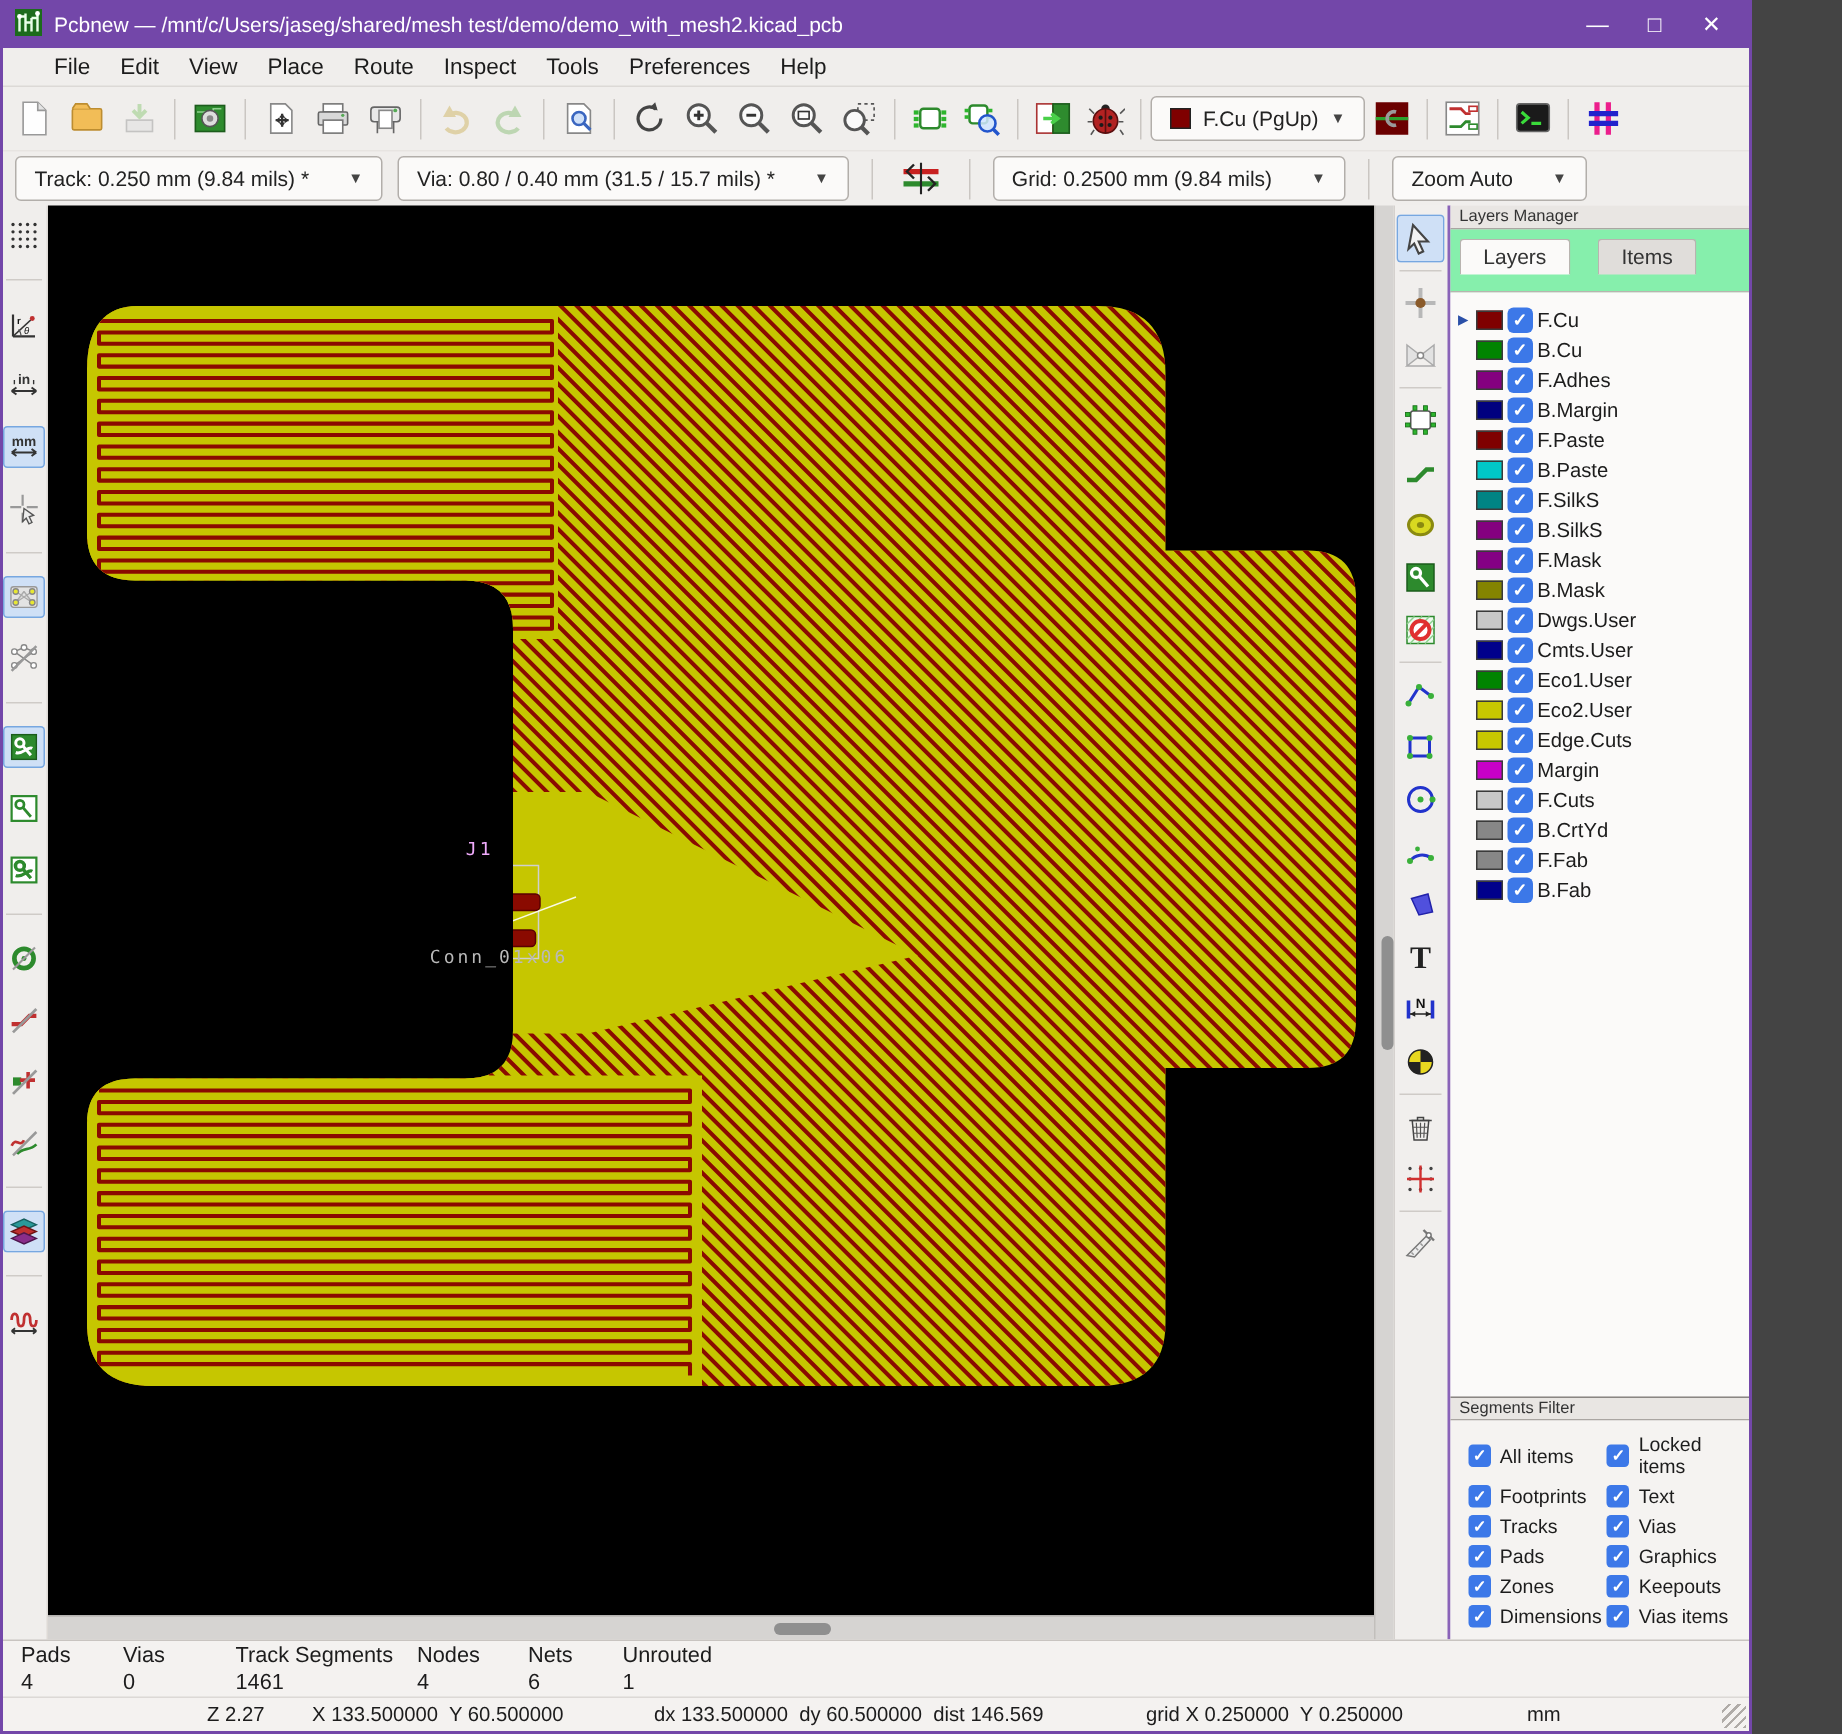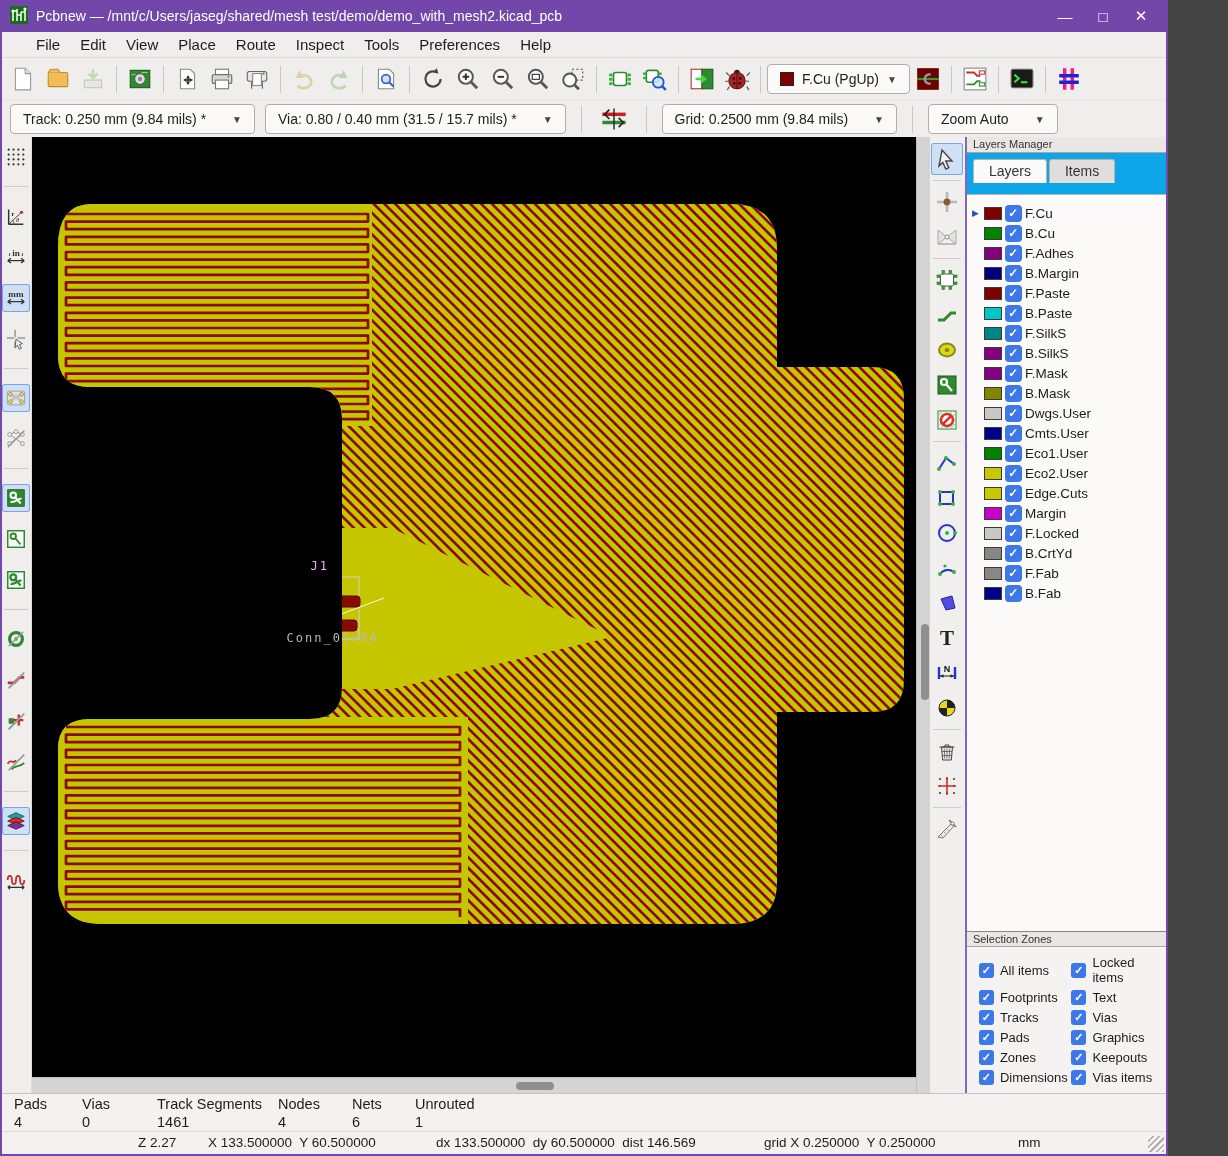--- a/index.html
+++ b/index.html
@@ -20,40 +20,40 @@
   .toolbar2{height:37px;display:flex;align-items:center;gap:10px;padding:0 8px;flex:0 0 auto;border-top:1px solid #e7e4e1;background:#f0eeec;}
   .tb{width:34px;height:34px;border-radius:3px;display:flex;align-items:center;justify-content:center;flex:0 0 auto;}
   .sep{width:1px;height:27px;background:#cac6c2;margin:0 5px;flex:0 0 auto;}
   .dim{opacity:.5;}
   .drop{height:30px;border:1px solid #b2aeaa;border-radius:4px;background:#fbfaf9;display:flex;align-items:center;padding:0 12px;gap:26px;font-size:14px;color:#222;}
   .caret{font-size:10px;color:#444;}
   .layersel{gap:8px;}
   .lsw{width:14px;height:14px;background:#7f0000;border:1px solid #222;display:inline-block;}
   
   .main{flex:1;display:flex;min-height:0;}
-  .leftbar{width:36px;background:#f0eeec;display:flex;flex-direction:column;align-items:center;padding-top:6px;gap:13px;border-right:1px solid #dedad6;font-family:Liberation Serif, serif;}
+  .leftbar{width:36px;background:#f0eeec;display:flex;flex-direction:column;align-items:center;padding-top:6px;gap:13px;border-right:1px solid #dedad6;}
   .sb{width:28px;height:28px;border-radius:3px;display:flex;align-items:center;justify-content:center;flex:0 0 auto;}
   .sb.active,.rb.active{background:#cfe0f6;box-shadow:inset 0 0 0 1px #77a7e0;}
   .lsep{width:24px;height:1px;background:#cfcbc7;margin:2px 0;}
   .canvascol{width:884px;display:flex;flex-direction:column;}
   .canvas{position:relative;height:940px;background:#000;overflow:hidden;}
   .canvas svg{display:block;}
   .fplabel{position:absolute;font-family:"DejaVu Sans Mono",monospace;letter-spacing:2px;}
   .hscroll{height:16px;background:#d6d4d2;position:relative;border-top:1px solid #c2bfbc;}
   .hthumb{position:absolute;left:484px;top:4px;width:38px;height:8px;background:#8f8f8f;border-radius:4px;}
   .vscroll{width:16px;background:#d6d4d2;position:relative;border-left:1px solid #c2bfbc;}
   .vthumb{position:absolute;top:487px;left:4px;width:8px;height:76px;background:#8f8f8f;border-radius:4px;}
   .rightbar{width:44px;background:#f1efed;display:flex;flex-direction:column;align-items:center;padding-top:6px;gap:3px;border-left:1px solid #d5d1ce;}
   .rb{width:32px;height:32px;border-radius:3px;display:flex;align-items:center;justify-content:center;flex:0 0 auto;}
   .rsep{width:28px;height:1px;background:#cfcbc7;margin:2px 0;}
   
   .panel{width:246px;border-left:2px solid #8a63b8;display:flex;flex-direction:column;background:#f5f3f1;}
   .caption{height:16px;font-size:11px;line-height:15px;padding:0 6px;background:#e9e6e3;border-bottom:1px solid #aaa6a2;color:#333;flex:0 0 auto;}
   .caption.topline{border-top:1px solid #8a8683;}
-  .tabs{display:flex;gap:2px;padding:5px 0 12px 6px;background:#0ea5e9;border-bottom:1px solid #b8b4b0;flex:0 0 auto;}
+  .tabs{display:flex;gap:18px;padding:5px 0 12px 6px;background:#86efac;border-bottom:1px solid #b8b4b0;flex:0 0 auto;}
   .tab{padding:3px 15px 4px;font-size:14px;border:1px solid #b8b4b0;border-bottom:none;border-radius:3px 3px 0 0;background:#e0ddda;color:#333;position:relative;top:1px;}
   .tab.active{background:#fbfaf9;}
   .layerlist{flex:1;background:#fbfaf9;padding:8px 0 0 2px;overflow:hidden;}
   .lrow{display:flex;align-items:center;height:20px;gap:3px;padding-left:1px;font-size:13.5px;}
   .larrow{width:11px;font-size:9px;color:#2b50a8;text-align:center;}
   .swatch{width:18px;height:13px;border:1px solid #3a3a3a;flex:0 0 auto;}
   .chk{width:17px;height:17px;background:#3c78e8;border-radius:4px;color:#fff;font-size:12px;font-weight:bold;display:flex;align-items:center;justify-content:center;flex:0 0 auto;}
   .chk.small{width:15px;height:15px;font-size:11px;border-radius:3px;}
   .filtergrid{display:grid;grid-template-columns:1fr 1fr;row-gap:5px;padding:8px 2px 8px 12px;background:#f5f3f1;font-size:13px;}
   .fitem{display:flex;align-items:center;gap:6px;}
@@ -775,42 +775,42 @@
           <div class="lrow">
             <span class="larrow"></span>
             <span class="swatch" style="background: rgb(200, 0, 200);"></span>
             <span class="chk">✓</span>
             <span class="llab">Margin</span>
           </div>
           <div class="lrow">
             <span class="larrow"></span>
             <span class="swatch" style="background: rgb(200, 200, 200);"></span>
             <span class="chk">✓</span>
-            <span class="llab">F.Locked</span>
+            <span class="llab">F.Cuts</span>
           </div>
           <div class="lrow">
             <span class="larrow"></span>
             <span class="swatch" style="background: rgb(135, 135, 135);"></span>
             <span class="chk">✓</span>
             <span class="llab">B.CrtYd</span>
           </div>
           <div class="lrow">
             <span class="larrow"></span>
             <span class="swatch" style="background: rgb(135, 135, 135);"></span>
             <span class="chk">✓</span>
             <span class="llab">F.Fab</span>
           </div>
           <div class="lrow">
             <span class="larrow"></span>
             <span class="swatch" style="background: rgb(0, 0, 139);"></span>
             <span class="chk">✓</span>
             <span class="llab">B.Fab</span>
           </div>
         </div>
-      <div class="caption topline">Selection Zones</div>
+      <div class="caption topline">Segments Filter</div>
       <div class="filtergrid" id="filtergrid">
           <div class="fitem">
             <span class="chk small">✓</span>
             <span>All items</span>
           </div>
           <div class="fitem">
             <span class="chk small">✓</span>
             <span>Locked items</span>
           </div>
           <div class="fitem">

